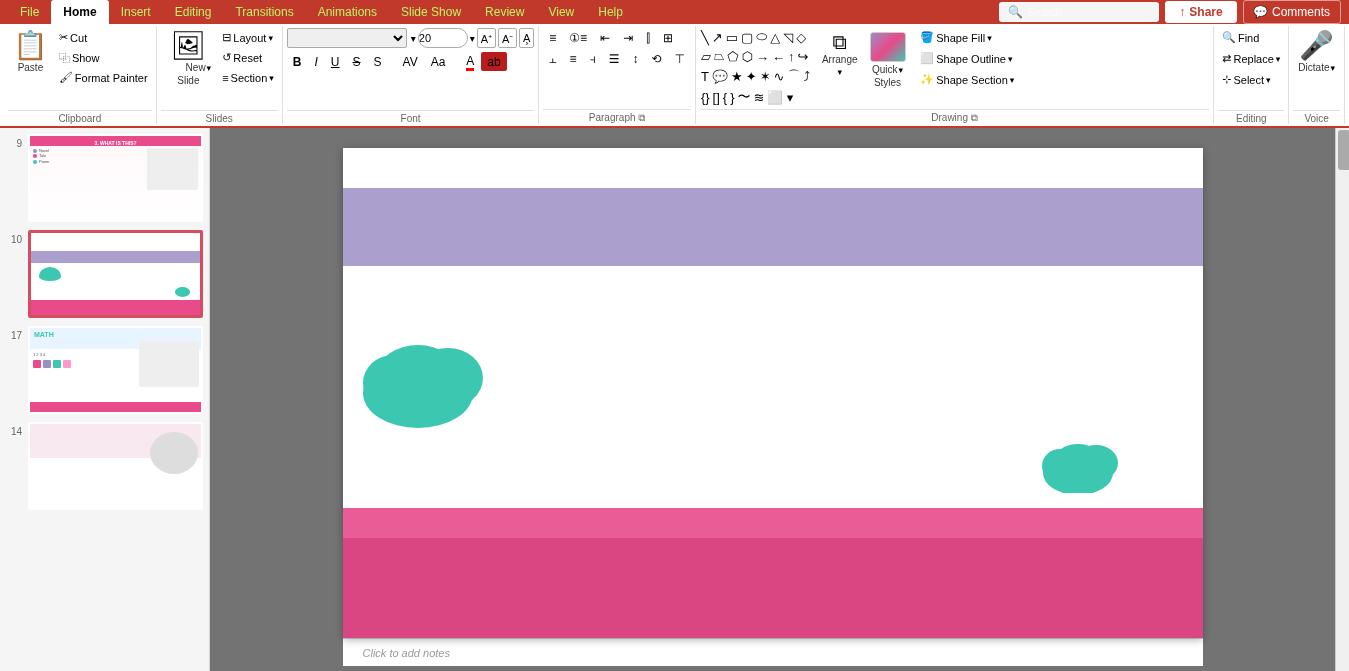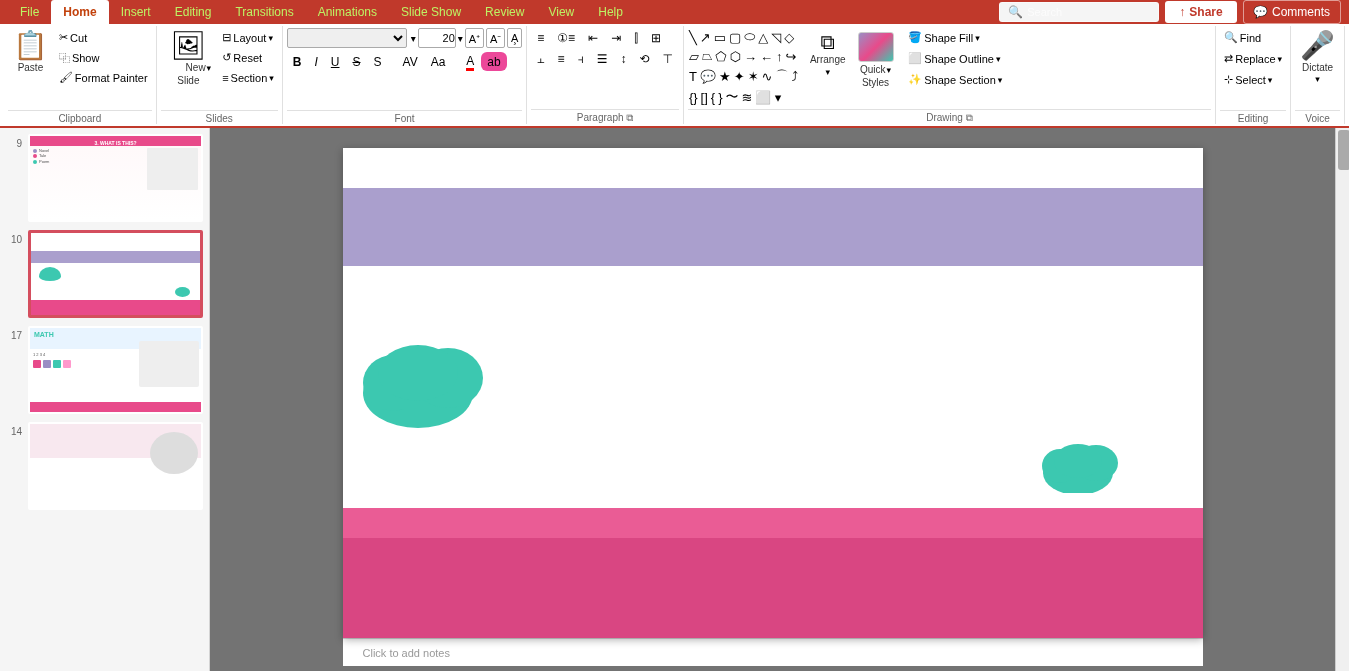--- a/index.html
+++ b/index.html
@@ -138,21 +138,21 @@
     .tab-item {
       padding: 5px 12px;
       color: #bef264;
       font-size: 12px;
       cursor: pointer;
       border-top-left-radius: 3px;
       border-top-right-radius: 3px;
     }
     .tab-item.active {
       background: white;
-      color: #c2410c;
+      color: #000000;
       font-weight: 600;
     }
 
     .toolbar-row {
       display: flex;
       align-items: stretch;
       padding: 2px 4px;
       gap: 0;
       min-height: 66px;
     }
@@ -224,24 +224,24 @@
       font-size: 11px;
       height: 20px;
       border: 1px solid #aaa;
       border-radius: 2px;
       width: 120px;
       padding: 0 2px;
     }
     input.size-inp {
       font-size: 11px;
       height: 20px;
-      width: 38px;
+      width: 50px;
       border: 1px solid #aaa;
-      border-radius: 2px;
-      text-align: right;
+      border-radius: 10px;
+      text-align: left;
     }
     .arrow-btn {
       font-size: 11px;
       cursor: pointer;
       padding: 1px 3px;
       border: 1px solid #aaa;
       border-radius: 2px;
       background: white;
       height: 20px;
     }
@@ -389,21 +389,21 @@
           <button class="fmt-btn" style="font-weight:bold;">B</button>
           <button class="fmt-btn" style="font-style:italic;">I</button>
           <button class="fmt-btn" style="text-decoration:underline;">U</button>
           <button class="fmt-btn" style="text-decoration:line-through;">S</button>
           <button class="fmt-btn">S</button>
           <span style="width:1px;background:#ccc;margin:1px 3px;"></span>
           <button class="fmt-btn">AV</button>
           <button class="fmt-btn">Aa</button>
           <span style="width:1px;background:#ccc;margin:1px 3px;"></span>
           <button class="fmt-btn">A<span style="display:block;height:3px;background:red;"></span></button>
-          <button class="fmt-btn" style="background:#ec4899;border-radius:6px;">ab</button>
+          <button class="fmt-btn" style="background:#b91c1c;">ab</button>
         </div>
       </div>
       <div class="t-group-label">Font</div>
     </div>
 
     <div class="t-group">
       <div class="t-group-inner" style="flex-direction:column;">
         <div class="fmt-row">
           <button class="fmt-btn">≡</button>
           <button class="fmt-btn">①≡</button>
@@ -528,21 +528,21 @@
           <span style="font-size:9px;">▾</span>
         </div>
       </div>
       <div class="t-group-label">Editing</div>
     </div>
 
     <div class="t-group">
       <div class="t-group-inner">
         <div class="tbtn large">
           <span class="ti">🎤</span>
-          <div style="display:flex;align-items:center;gap:1px;flex-direction:column;">
+          <div style="display:flex;align-items:center;gap:1px;">
             <span class="tl">Dictate</span>
             <span style="font-size:9px;">▾</span>
           </div>
         </div>
       </div>
       <div class="t-group-label">Voice</div>
     </div>
   </div>
 </div>
 
@@ -628,21 +628,21 @@
           </svg>
 
           <svg style="position:absolute;right:75px;bottom:145px;width:90px;height:60px;" viewBox="0 0 90 60">
             <ellipse cx="40" cy="40" rx="35" ry="22" fill="#3cc8b0"></ellipse>
             <ellipse cx="22" cy="33" rx="18" ry="17" fill="#3cc8b0"></ellipse>
             <ellipse cx="58" cy="30" rx="22" ry="18" fill="#3cc8b0"></ellipse>
             <ellipse cx="40" cy="28" rx="24" ry="17" fill="#3cc8b0"></ellipse>
           </svg>
         </div>
 
-        <div class="notes-bar" style="width:860px;margin-top:0;">
+        <div class="notes-bar" style="width:860px;margin-top:0;font-style:italic;">
           <span>Click to add notes</span>
         </div>
       </div>
 
       <div class="v-scroll">
         <div style="width:12px;height:40px;background:#aaa;border-radius:3px;margin:2px;"></div>
       </div>
     </div>
   </div>
 </div>

